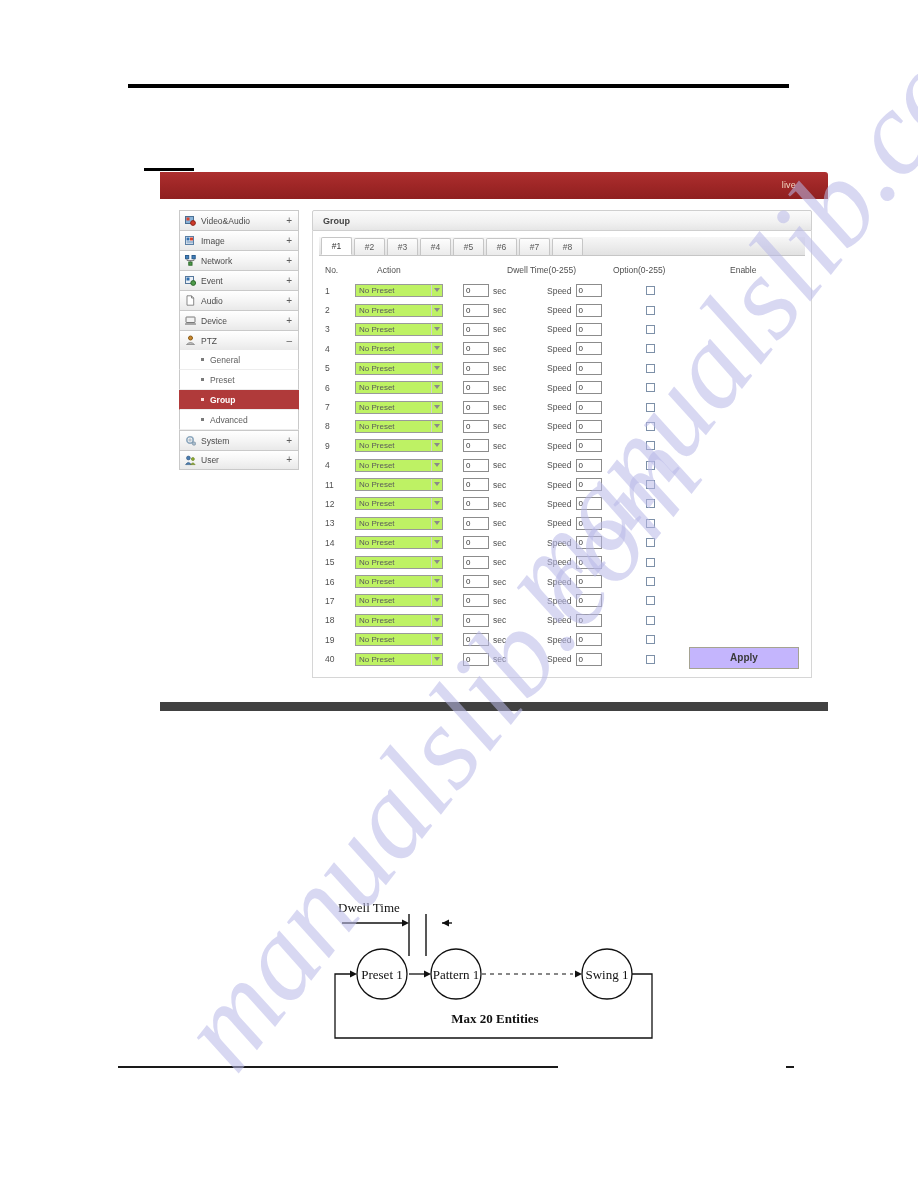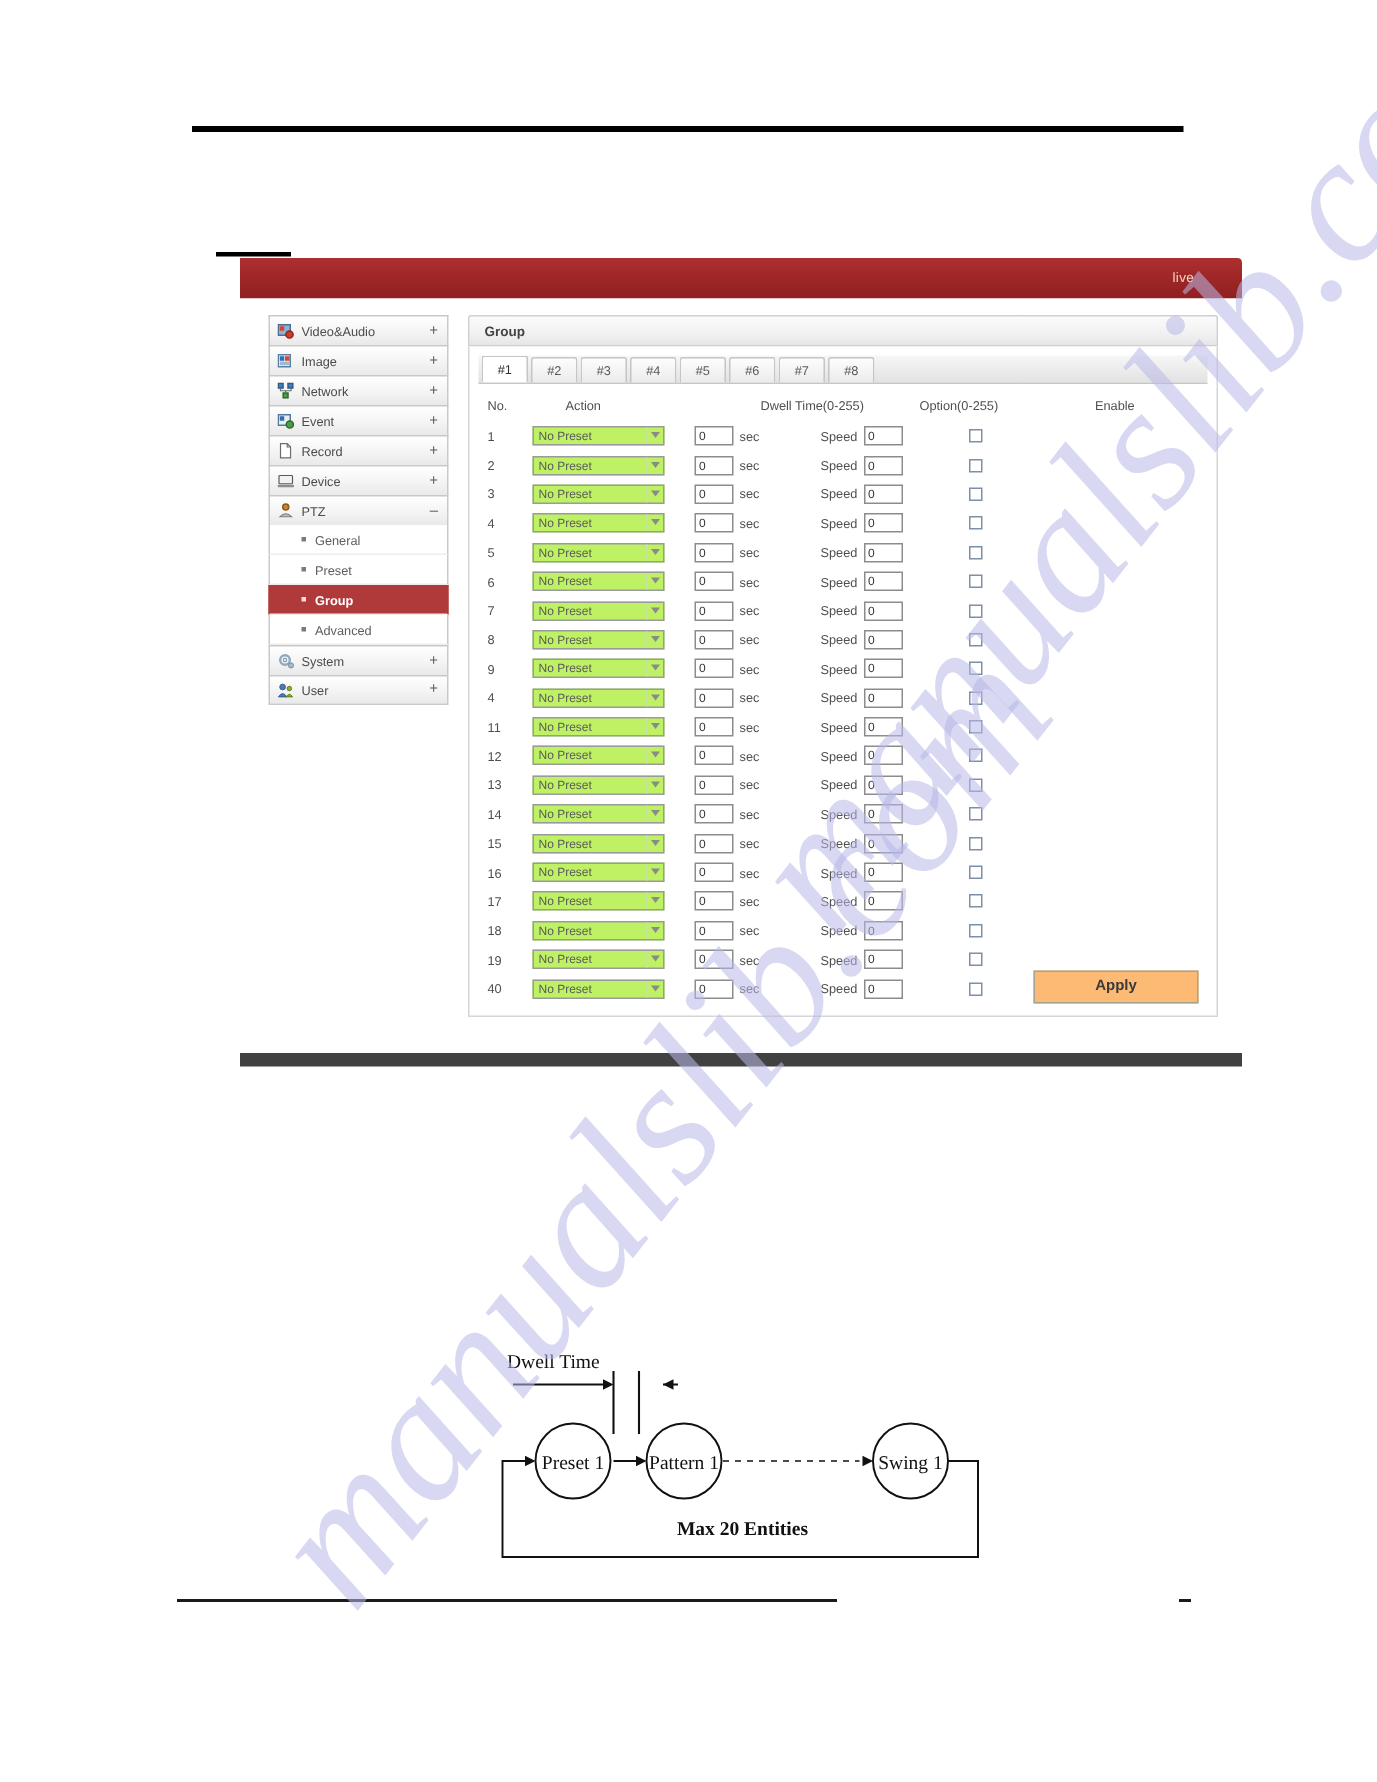--- a/index.html
+++ b/index.html
@@ -330,21 +330,21 @@
   }
 
   .apply-row {
     position: absolute;
     right: 6px;
     bottom: 0px;
   }
   .apply-btn {
     width: 110px;
     height: 22px;
-    background: #fdba74;
+    background: #c4b5fd;
     border: 1px solid #a5a392;
     box-sizing: border-box;
     font-size: 10px;
     font-weight: bold;
     color: #3a3a3a;
     display: flex;
     align-items: center;
     justify-content: center;
     font-family: "Liberation Sans", sans-serif;
   }
@@ -437,21 +437,21 @@
         <span class="nav-toggle">+</span>
       </div>
 
       <div class="nav-item">
         <span class="nav-icon">
           <svg width="11" height="11" viewBox="0 0 11 11">
             <path d="M2 0.8 h4.5 l2.2 2.2 v7.2 h-6.7 z" fill="#ffffff" stroke="#6d6d6d" stroke-width="0.8"></path>
             <path d="M6.5 0.8 v2.2 h2.2" fill="none" stroke="#6d6d6d" stroke-width="0.8"></path>
           </svg>
         </span>
-        <span class="nav-label">Record</span>
+        <span class="nav-label">Audio</span>
         <span class="nav-toggle">+</span>
       </div>
 
       <div class="nav-item">
         <span class="nav-icon">
           <svg width="11" height="11" viewBox="0 0 11 11">
             <rect x="1" y="2" width="9" height="5.5" rx="0.5" fill="#f2f2f2" stroke="#5a5a5a" stroke-width="0.8"></rect>
             <rect x="0" y="8.2" width="11" height="1.6" rx="0.5" fill="#8d8d8d"></rect>
           </svg>
         </span>

